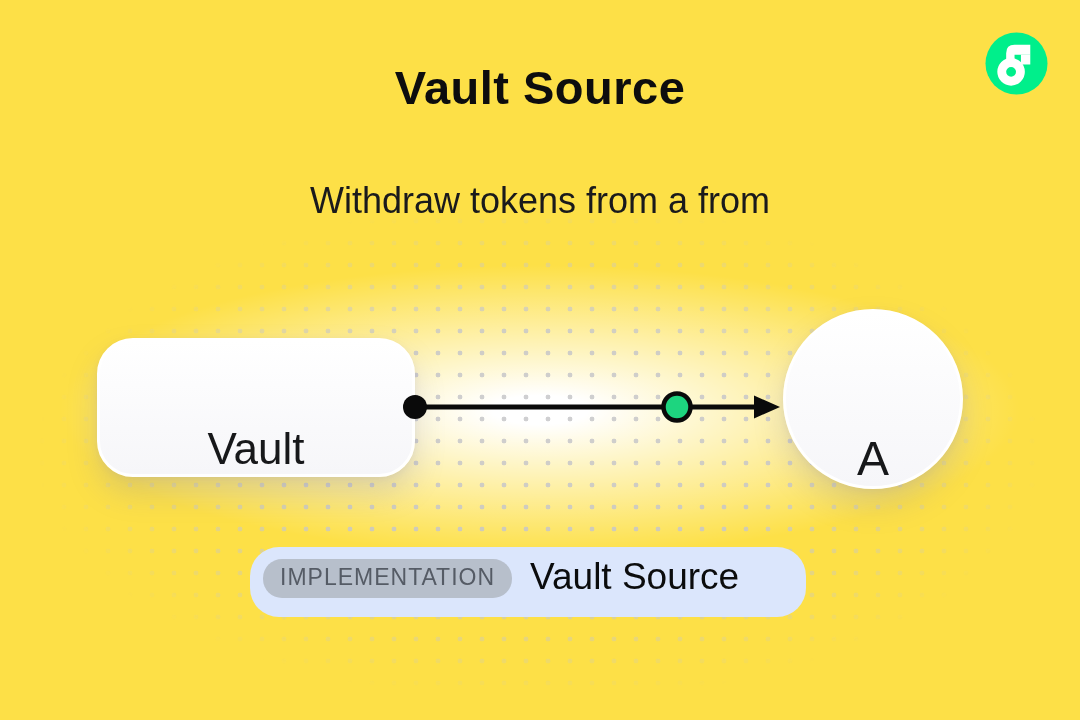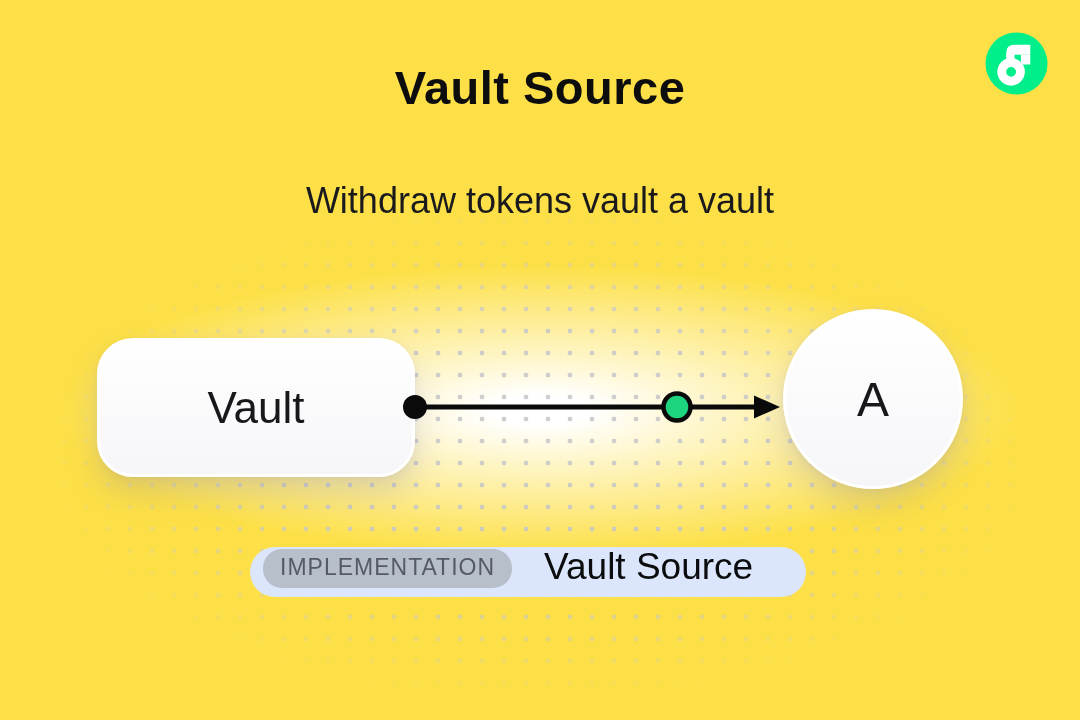--- a/index.html
+++ b/index.html
@@ -27,51 +27,51 @@
     position:absolute;left:0;right:0;top:63px;margin:0;
     text-align:center;font-size:47px;line-height:1.05;font-weight:700;
     letter-spacing:.5px;color:#0d0d0e;
   }
   .subtitle{
     position:absolute;left:0;right:0;top:179px;margin:0;
     text-align:center;font-size:36px;line-height:1.2;font-weight:400;color:#1a1a1c;
   }
   .flow-logo{position:absolute;left:985px;top:32px;width:63px;height:63px;}
   .node{
-    position:absolute;display:flex;align-items:center;justify-content:center;
+    position:absolute;display:flex;align-items:flex-end;justify-content:center;
     background:linear-gradient(180deg,#ffffff 0%,#f6f6f9 100%);
     border:3px solid #ffffff;box-sizing:border-box;
     color:#17181a;
     box-shadow:0 16px 30px rgba(124,131,182,.24), 0 2px 6px rgba(124,131,182,.10);
   }
   .vault-node{left:97px;top:338px;width:318px;height:139px;border-radius:36px;font-size:44px;}
   .account-node{left:783px;top:309px;width:180px;height:180px;border-radius:50%;font-size:48px;}
   .connector{position:absolute;left:398px;top:378px;width:395px;height:58px;}
   .badge{
-    position:absolute;left:250px;top:547px;width:556px;height:50px;
+    position:absolute;left:250px;top:547px;width:556px;height:70px;
     background:#dbe6fc;border-radius:29px;box-sizing:border-box;
-    display:flex;align-items:center;gap:32px;padding:0 24px 8px 13px;
+    display:flex;align-items:center;gap:18px;padding:0 24px 8px 13px;
   }
   .badge-tag{
     background:#b7bfcb;color:#555b65;border-radius:19px;
     padding:5px 17px 7px;font-size:23px;font-weight:400;letter-spacing:1px;
     white-space:nowrap;
   }
   .badge-label{font-size:37px;color:#0b0c0d;white-space:nowrap;padding-bottom:3px;}
 </style>
 </head>
 <body>
 
 <div class="canvas">
 
   <div class="glow"></div>
   <div class="dot-grid"></div>
 
   <h1 class="title">Vault Source</h1>
-  <p class="subtitle">Withdraw tokens vault a vault</p>
+  <p class="subtitle">Withdraw tokens from a from</p>
 
   <svg class="flow-logo" viewBox="0 0 64 64" aria-hidden="true">
     <circle cx="32" cy="32" r="31.5" fill="#00EF8B"></circle>
 
     <path fill="#ffffff" d="M46 13 H30 Q21.5 13 21.5 21.5 V33 H30 V23 H46 Z"></path>
 
     <rect x="36.5" y="23" width="9.5" height="10" fill="#ffffff"></rect>
 
     <circle cx="26.5" cy="40.5" r="9.5" fill="none" stroke="#ffffff" stroke-width="9"></circle>
   </svg>

